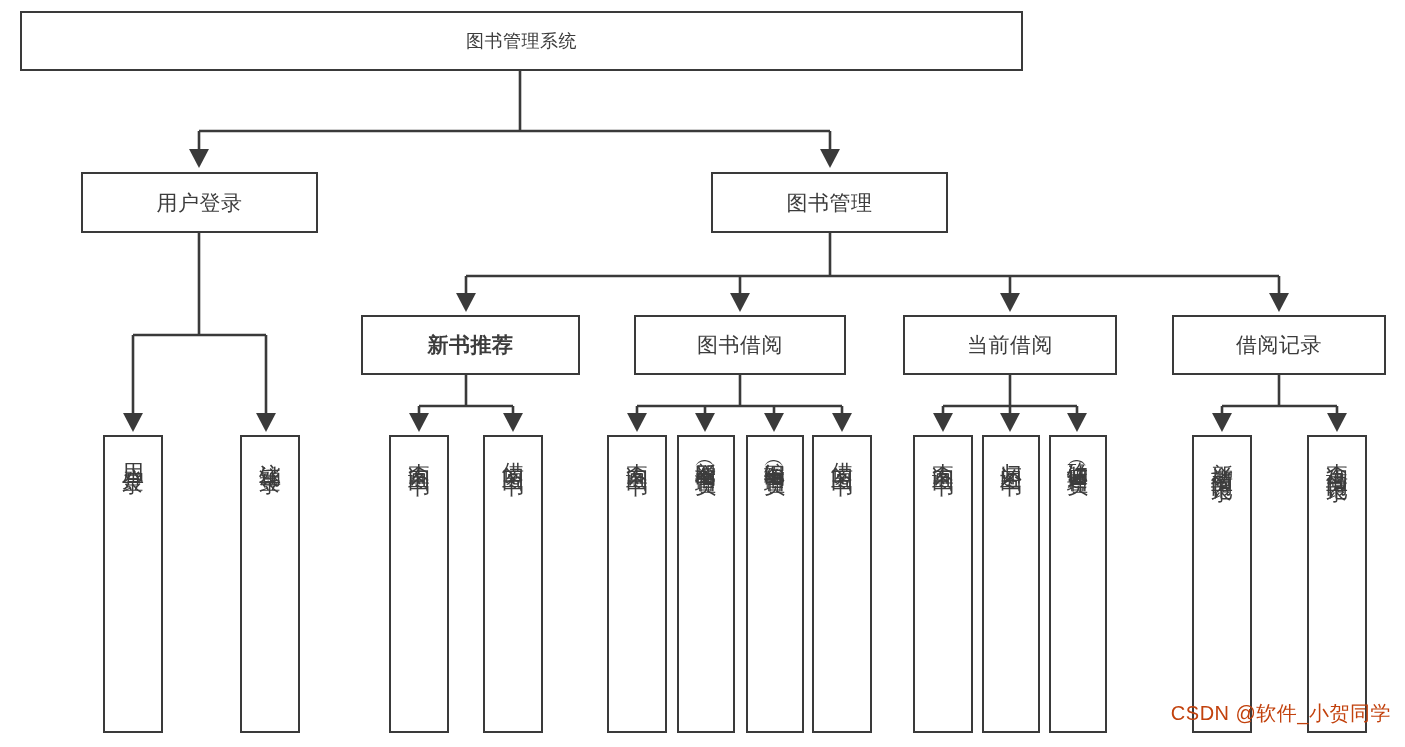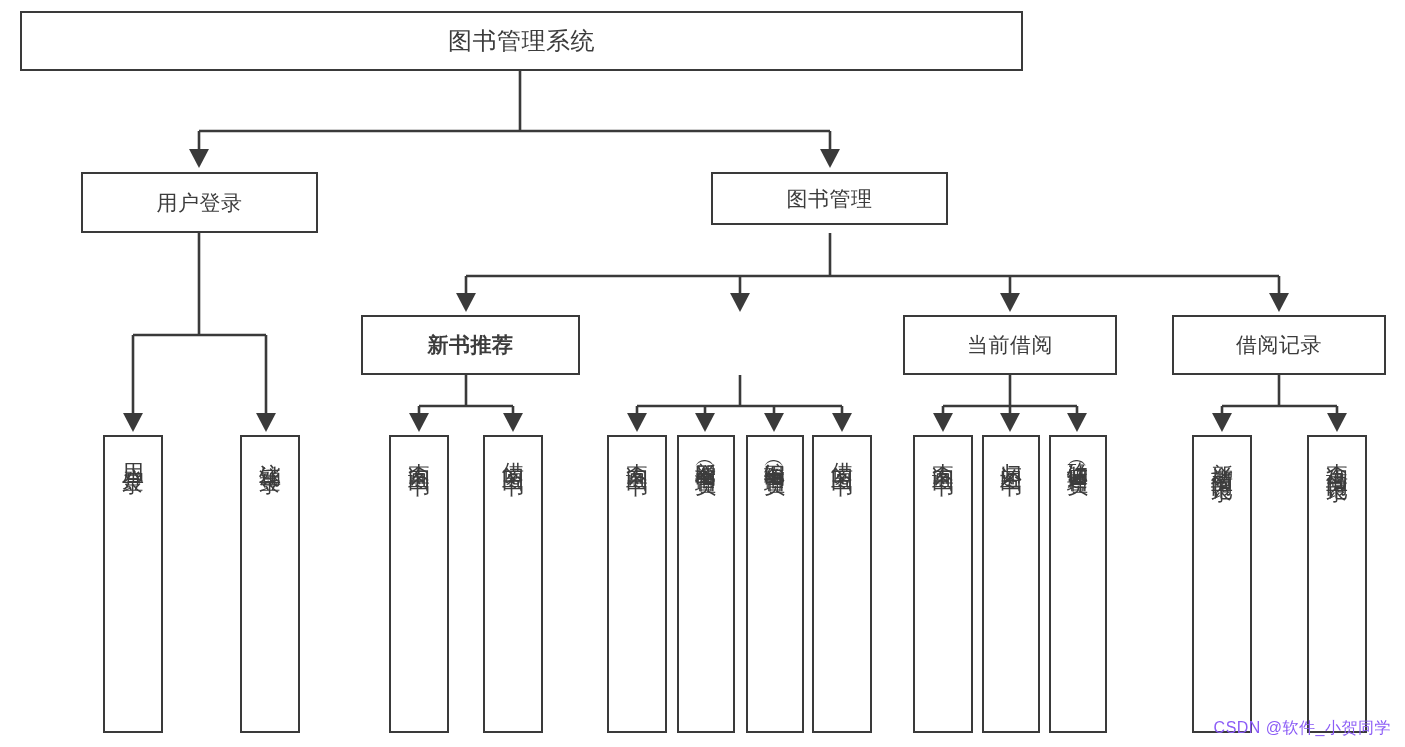--- a/index.html
+++ b/index.html
@@ -39,44 +39,44 @@
     display: block;
     text-align: center;
     line-height: 1.12;
     white-space: pre;
   }
   .node.horiz .label {
     font-size: 21px;
     letter-spacing: 0.5px;
   }
   .node.root .label {
-    font-size: 24px;
+    font-size: 18px;
   }
   .node.vert {
     align-items: flex-start;
     padding-top: 8px;
   }
   .node.vert .label {
     writing-mode: vertical-rl;
     text-orientation: upright;
     font-size: 22px;
     letter-spacing: 4px;
     line-height: 1;
     margin: 0 auto;
   }
   .node.vert.tall .label {
     font-size: 21px;
     letter-spacing: 2px;
   }
   .watermark {
     position: absolute;
     right: 14px;
-    bottom: 8px;
-    font-size: 16px;
-    color: #8b5cf6;
+    bottom: 20px;
+    font-size: 20px;
+    color: #c2410c;
     letter-spacing: 0.5px;
     user-select: none;
     white-space: nowrap;
   }
 </style>
 </head>
 <body>
 
 <div id="canvas">
 
@@ -130,27 +130,30 @@
     </g>
   </svg>
 
   <div class="node root horiz" style="left:20px; top:11px; width:1003px; height:60px;">
     <span class="label">图书管理系统</span>
   </div>
 
   <div class="node horiz" style="left:81px; top:172px; width:237px; height:61px;">
     <span class="label">用户登录</span>
   </div>
-  <div class="node horiz" style="left:711px; top:172px; width:237px; height:53px;justify-content:center;">
+  <div class="node horiz" style="left:711px; top:172px; width:237px; height:61px;justify-content:center;">
     <span class="label">图书管理</span>
   </div>
 
   <div class="node horiz" style="left:361px; top:315px; width:219px; height:60px;font-weight:bold;">
     <span class="label">新书推荐</span>
   </div>
+  <div class="node horiz" style="left:634px; top:315px; width:212px; height:60px;">
+    <span class="label">图书借阅</span>
+  </div>
   <div class="node horiz" style="left:1172px; top:315px; width:214px; height:60px;">
     <span class="label">借阅记录</span>
   </div>
   <div class="node horiz" style="left:903px; top:315px; width:214px; height:60px;">
     <span class="label">当前借阅</span>
   </div>
 
   <div class="node vert" style="left:103px; top:435px; width:60px; height:298px;">
     <span class="label">用户登录</span>
   </div>

